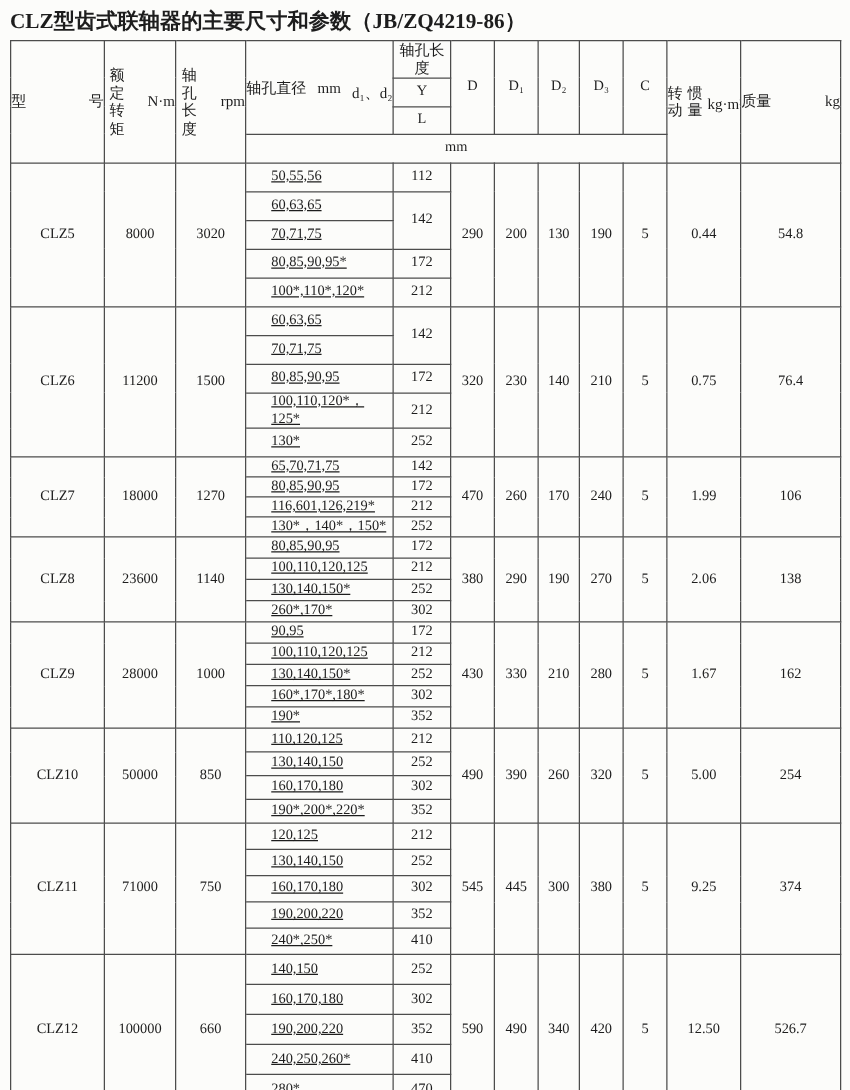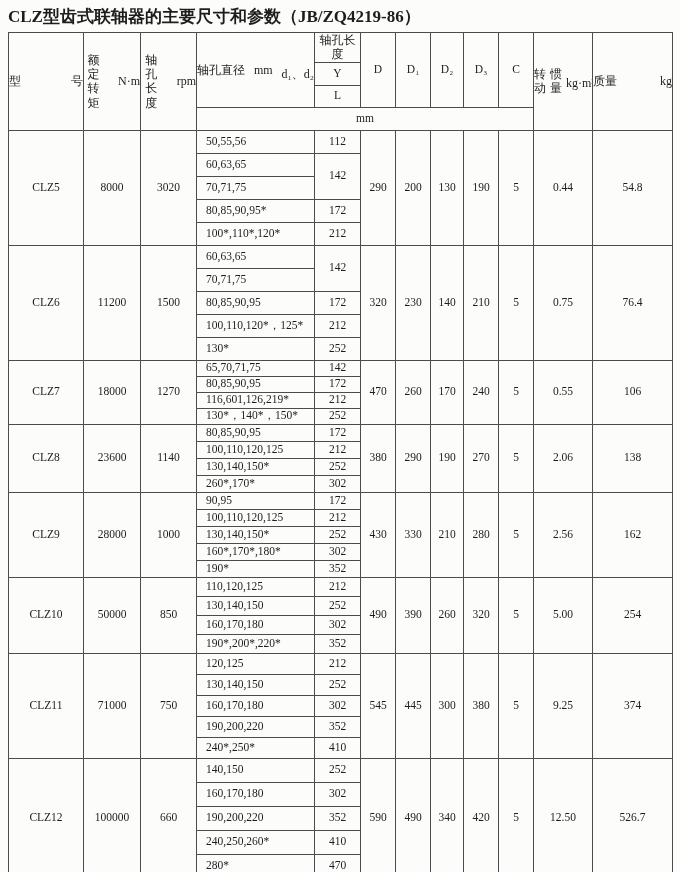--- a/index.html
+++ b/index.html
@@ -39,21 +39,21 @@
     justify-content:space-between;
     align-items:center;
     gap:15px;
   }
   .col-bore-dia .hdr-stack{gap:2px;}
   .col-bore-dia .hdr-stack div:last-child{margin-top:8px;}
   .col-inertia .hdr-stack{gap:4px;}
   .col-inertia .hdr-stack div:last-child{margin-top:3px;}
   .col-mass .hdr-stack{gap:17px;}
   .cn{font-size:12px;}
-  .bore-d{text-align:left;padding-left:9px;}
+  .bore-d{text-align:left;padding-left:20px;text-decoration:underline;}
   .unit-row{font-size:11.5px;}
 </style>
 </head>
 <body>
 
 <div class="page">
   <div class="title">CLZ型齿式联轴器的主要尺寸和参数（JB/ZQ4219-86）</div>
 
   <table>
     <colgroup>
@@ -188,21 +188,21 @@
           <td rowspan="4">CLZ7</td>
           <td rowspan="4">18000</td>
           <td rowspan="4">1270</td>
           <td class="bore-d">65,70,71,75</td>
           <td rowspan="1">142</td>
           <td rowspan="4">470</td>
           <td rowspan="4">260</td>
           <td rowspan="4">170</td>
           <td rowspan="4">240</td>
           <td rowspan="4">5</td>
-          <td rowspan="4">0.55</td>
+          <td rowspan="4">1.99</td>
           <td rowspan="4">106</td>
         </tr>
         <tr style="height: 16px;">
           <td class="bore-d">80,85,90,95</td>
           <td rowspan="1">172</td>
         </tr>
         <tr style="height: 16px;">
           <td class="bore-d">116,601,126,219*</td>
           <td rowspan="1">212</td>
         </tr>
@@ -240,21 +240,21 @@
           <td rowspan="5">CLZ9</td>
           <td rowspan="5">28000</td>
           <td rowspan="5">1000</td>
           <td class="bore-d">90,95</td>
           <td rowspan="1">172</td>
           <td rowspan="5">430</td>
           <td rowspan="5">330</td>
           <td rowspan="5">210</td>
           <td rowspan="5">280</td>
           <td rowspan="5">5</td>
-          <td rowspan="5">2.56</td>
+          <td rowspan="5">1.67</td>
           <td rowspan="5">162</td>
         </tr>
         <tr style="height: 17px;">
           <td class="bore-d">100,110,120,125</td>
           <td rowspan="1">212</td>
         </tr>
         <tr style="height: 17px;">
           <td class="bore-d">130,140,150*</td>
           <td rowspan="1">252</td>
         </tr>

